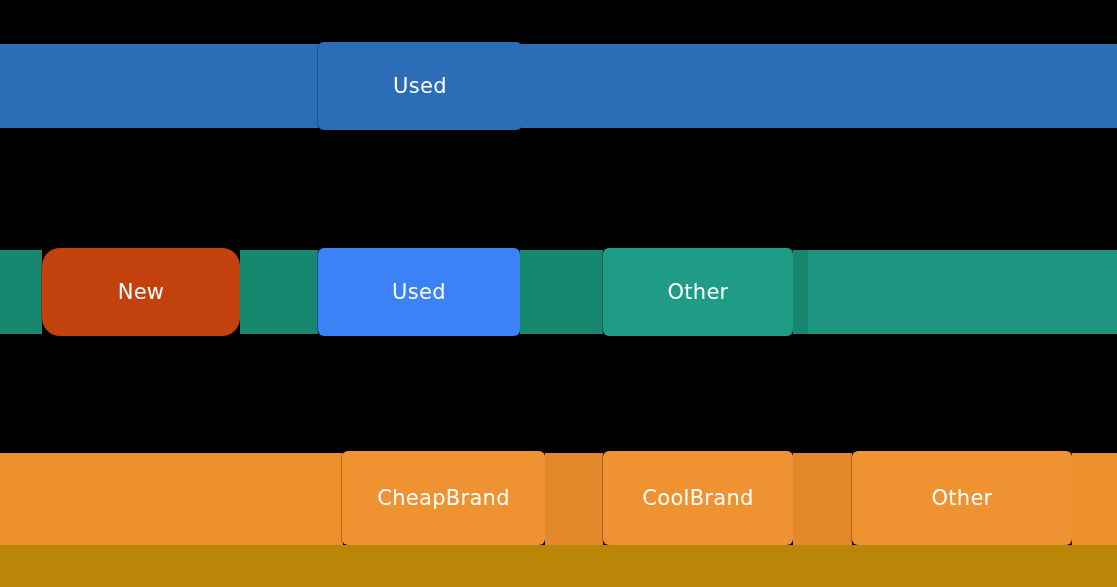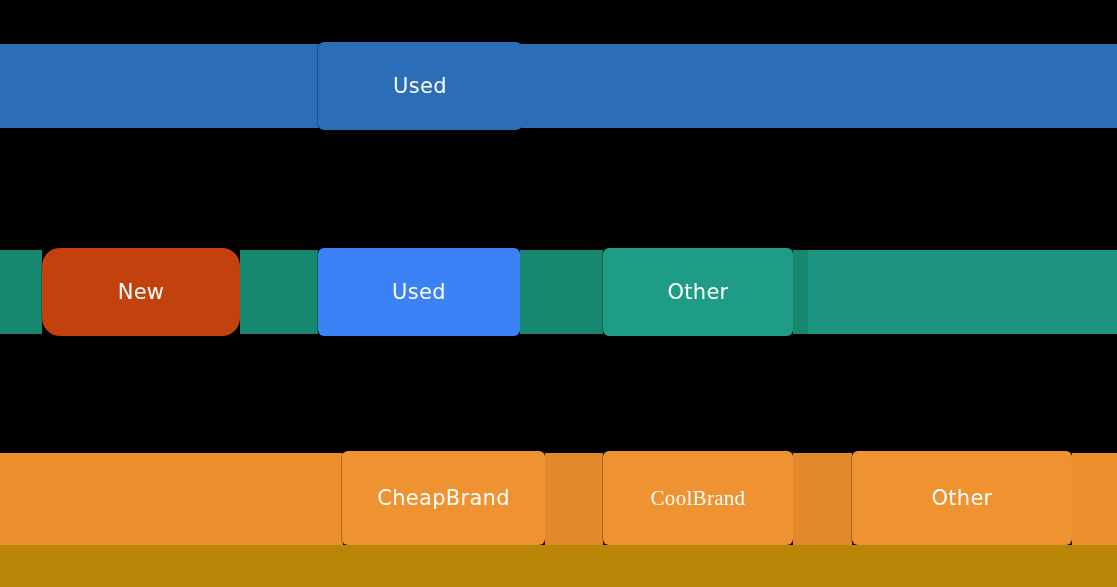--- a/index.html
+++ b/index.html
@@ -34,21 +34,21 @@
   #t-d2   {left:240px;top:250px;width:78px;height:84px;}
   #t-used {left:318px;top:248px;width:202px;height:88px;}
   #t-d3   {left:520px;top:250px;width:83px;height:84px;}
   #t-other{left:603px;top:248px;width:190px;height:88px;}
   #t-d4   {left:793px;top:250px;width:15px;height:84px;}
   #t-mid  {left:808px;top:250px;width:309px;height:84px;}
   
   #o-flat-l{left:0;top:453px;width:343px;height:92px;}
   #o-cheap {left:342px;top:451px;width:203px;height:94px;}
   #o-s1    {left:545px;top:453px;width:58px;height:92px;}
-  #o-cool  {left:603px;top:451px;width:190px;height:94px;font-family:Liberation Serif, serif;}
+  #o-cool  {left:603px;top:451px;width:190px;height:94px;}
   #o-s2    {left:793px;top:453px;width:59px;height:92px;}
   #o-other {left:852px;top:451px;width:220px;height:94px;}
   #o-flat-r{left:1072px;top:453px;width:45px;height:92px;}
   
   #g-bar{left:0;top:545px;width:1117px;height:42px;}
 </style>
 </head>
 <body>
 
 <div class="stage" style="background: rgb(0, 0, 0);">

